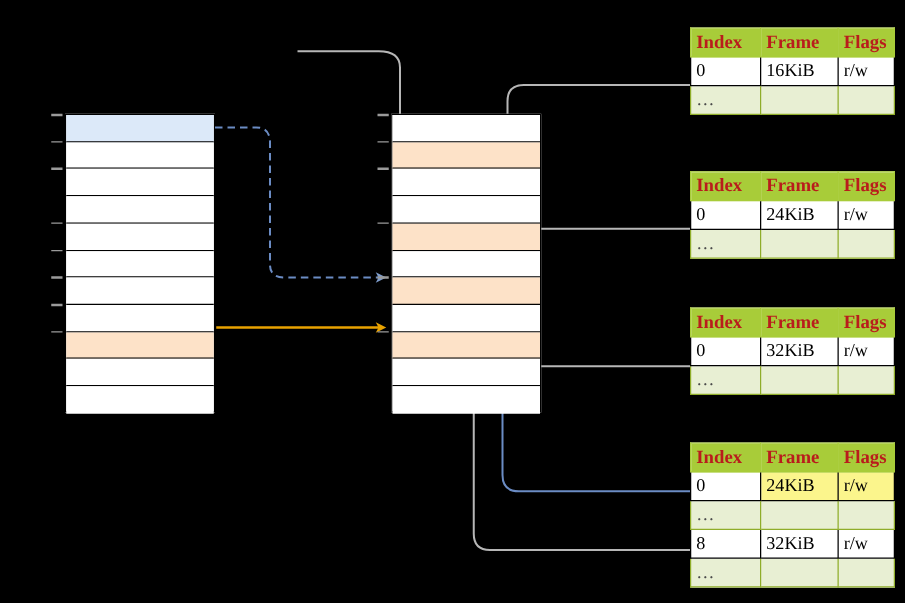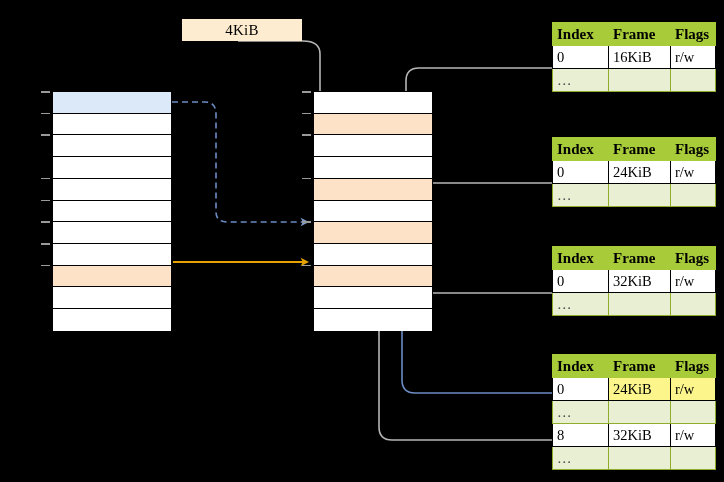--- a/index.html
+++ b/index.html
@@ -60,21 +60,21 @@
   .ptable th, .ptable td {
     border:1px solid #8fad2a;
     padding:1px 4px;
     height:23px;
     text-align:left;
     font-weight:normal;
     white-space:nowrap;
   }
   .ptable th {
     background:#a8cc39;
-    color:#000000;
+    color:#b91c1c;
     font-weight:bold;
     border-color:#a8cc39;
     font-size:15px;
   }
   .ptable td {
     background:#ffffff;
     color:#000;
     border:1px solid #000;
   }
   .ptable tr.ellipsis td {
@@ -116,21 +116,20 @@
 
     <path d="M552,440 L392,440 Q379,440 379,427 L379,268" fill="none" stroke="#b6b6b6" stroke-width="1.6" marker-end="url(#arrGray)"></path>
 
     <path d="M552,393 L415,393 Q402,393 402,380 L402,220" fill="none" stroke="#6b8cc4" stroke-width="1.6" marker-end="url(#arrBlue)"></path>
 
     <path d="M172,102 L205,102 Q216,102 216,114 L216,212 Q216,222 228,222 L305,222" fill="none" stroke="#6b8cc4" stroke-width="1.6" stroke-dasharray="6,4" marker-end="url(#arrBlue)"></path>
 
     <path d="M173,262 L305,262" fill="none" stroke="#e8a200" stroke-width="2.1" marker-end="url(#arrOrange)"></path>
   </svg>
 
-  <div class="callout" style="left:182px; top:19px; width:120px; height:22px;">4KiB</div>
 
   <div class="strip" id="strip-virtual" style="left:52px; top:91px; width:120px; height:239px;">
       <div class="cell blue"></div>
       <div class="cell"></div>
       <div class="cell"></div>
       <div class="cell"></div>
       <div class="cell"></div>
       <div class="cell"></div>
       <div class="cell"></div>
       <div class="cell"></div>

